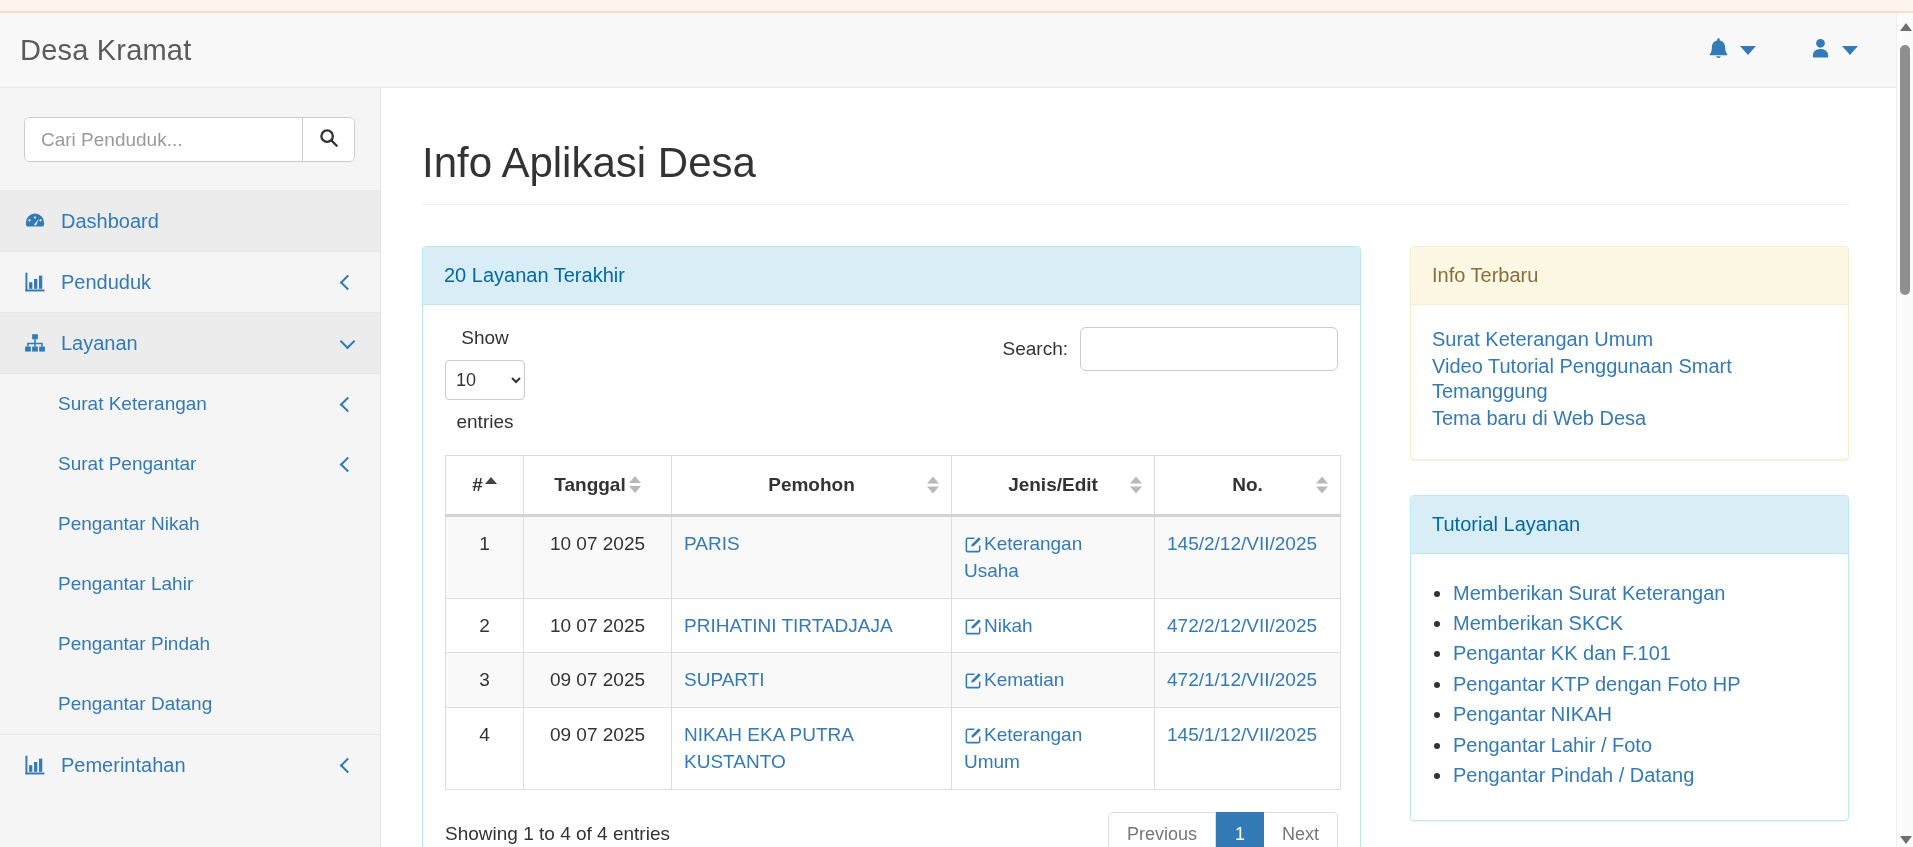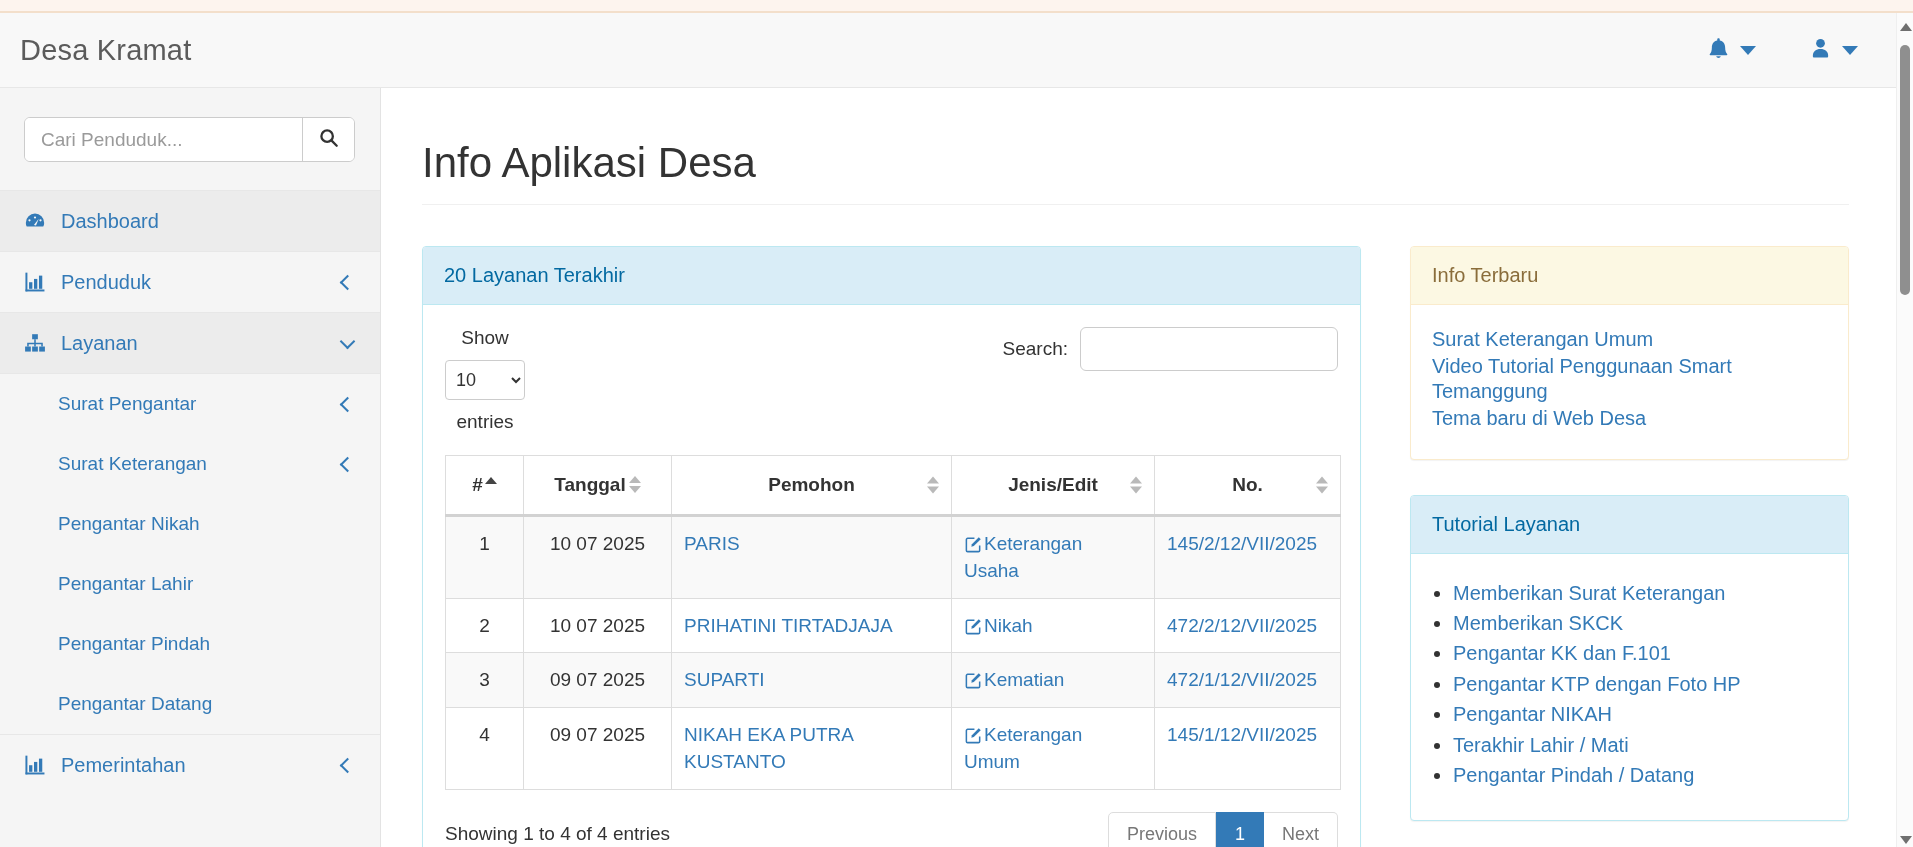--- a/index.html
+++ b/index.html
@@ -209,25 +209,25 @@
             <rect x="13.8" y="13.2" width="5.2" height="4.6" fill="#337ab7"></rect>
             <path d="M10 6.6v6.6M3.6 13.2v-2.7h12.8v2.7" stroke="#337ab7" fill="none" stroke-width="1.4"></path>
           </svg>
       </span>
       <span class="mi-label">Layanan</span>
       <span class="chev chev-down"></span>
     </li>
     <li>
       <ul class="submenu">
         <li class="submenu-item">
+          <span class="mi-label">Surat Keterangan</span>
+          <span class="chev chev-left"></span>
+        </li>
+        <li class="submenu-item">
           <span class="mi-label">Surat Pengantar</span>
-          <span class="chev chev-left"></span>
-        </li>
-        <li class="submenu-item">
-          <span class="mi-label">Surat Keterangan</span>
           <span class="chev chev-left"></span>
         </li>
         <li class="submenu-item">
           <span class="mi-label">Pengantar Nikah</span>
         </li>
         <li class="submenu-item">
           <span class="mi-label">Pengantar Lahir</span>
         </li>
         <li class="submenu-item">
           <span class="mi-label">Pengantar Pindah</span>
@@ -388,19 +388,19 @@
       </div>
 
       <div class="panel panel-blue">
         <div class="panel-heading">Tutorial Layanan</div>
         <ul class="tutorial-list">
           <li><a href="#">Memberikan Surat Keterangan</a></li>
           <li><a href="#">Memberikan SKCK</a></li>
           <li><a href="#">Pengantar KK dan F.101</a></li>
           <li><a href="#">Pengantar KTP dengan Foto HP</a></li>
           <li><a href="#">Pengantar NIKAH</a></li>
-          <li><a href="#">Terakhir Lahir / Mati</a></li>
+          <li><a href="#">Pengantar Lahir / Foto</a></li>
           <li><a href="#">Pengantar Pindah / Datang</a></li>
         </ul>
       </div>
     </div>
   </div>
 </div>
 
 </body></html>

